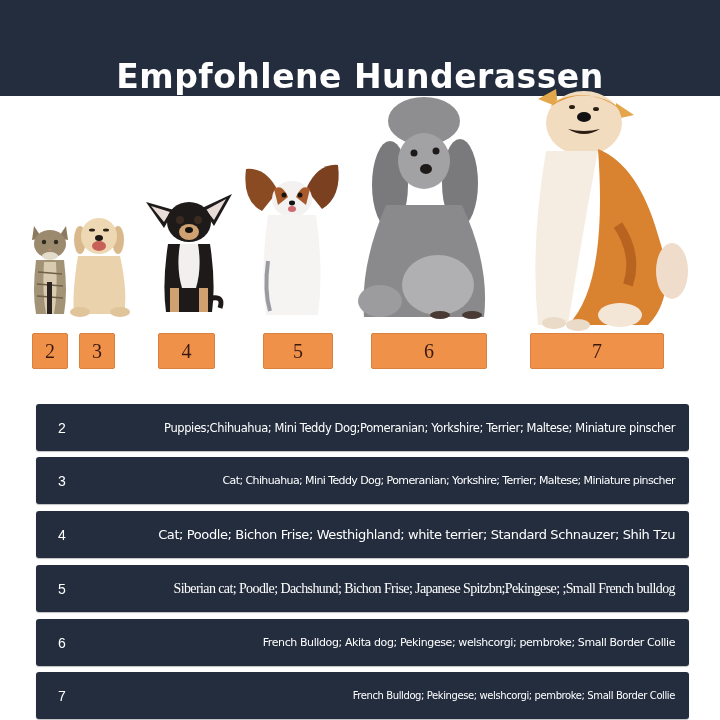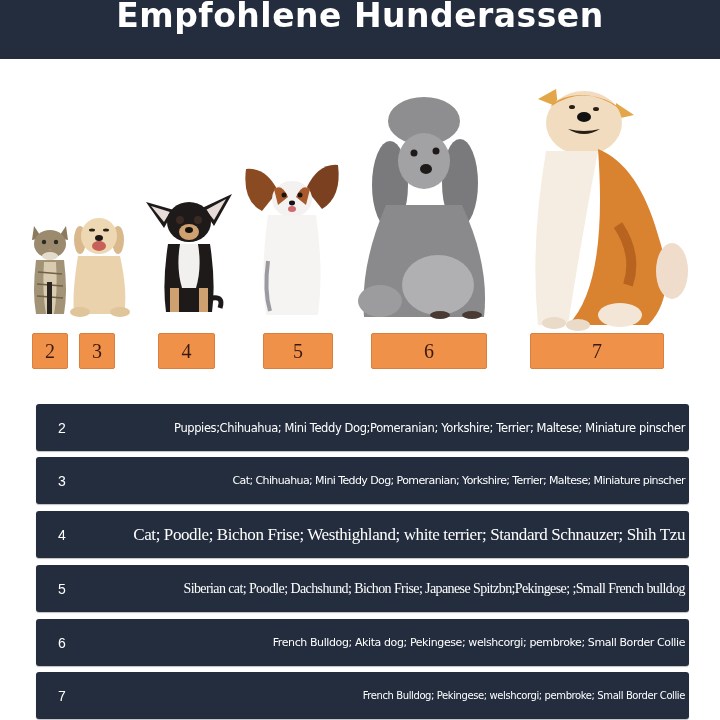--- a/index.html
+++ b/index.html
@@ -1,21 +1,21 @@
 <!DOCTYPE html>
 <html><head>
 <meta charset="utf-8">
 <style>
   * { box-sizing: border-box; margin: 0; padding: 0; }
   html, body { width: 720px; height: 720px; background: #ffffff; overflow: hidden; }
   body { position: relative; font-family: "DejaVu Sans", sans-serif; }
 
   .header {
-    position: absolute; left: 0; top: 0; width: 720px; height: 59px;
-    background: #232d3e; display: flex; align-items: flex-start; justify-content: center;
+    position: absolute; left: 0; top: 0; width: 720px; height: 96px;
+    background: #232d3e; display: flex; align-items: flex-end; justify-content: center;
   }
   .header h1 {
     color: #ffffff; font-family: "DejaVu Sans", sans-serif; font-weight: bold;
     font-size: 33px; letter-spacing: 0.5px; margin-top: -4px;
   }
 
   .pets { position: absolute; left: 0; top: 75px; width: 720px; height: 255px; }
   .pet { position: absolute; }
   .pet svg { display: block; width: 100%; height: 100%; }
 
@@ -31,21 +31,21 @@
     position: absolute; left: 0; width: 653px; height: 47px;
     background: #232d3e; border-radius: 3px;
     display: flex; align-items: center;
     box-shadow: 0 1px 1px rgba(0,0,0,0.25);
   }
   .row .num {
     width: 56px; padding-left: 22px; color: #ffffff;
     font-family: "Liberation Sans", sans-serif; font-size: 14px;
   }
   .row .breeds {
-    flex: 1; text-align: right; padding-right: 4px; color: #ffffff;
+    flex: 1; text-align: right; padding-right: 14px; color: #ffffff;
     font-family: "DejaVu Sans", sans-serif; white-space: nowrap; overflow: hidden;
     letter-spacing: -0.4px;
   }
 </style>
 </head>
 <body>
 
 <div class="header">
   <h1>Empfohlene Hunderassen</h1>
 </div>
@@ -167,21 +167,21 @@
   <div class="row" style="top:0px;">
     <span class="num">2</span>
     <span class="breeds" style="font-size:11.5px;">Puppies;Chihuahua; Mini Teddy Dog;Pomeranian; Yorkshire; Terrier; Maltese; Miniature pinscher</span>
   </div>
   <div class="row" style="top:53px;">
     <span class="num">3</span>
     <span class="breeds" style="font-size:11px; letter-spacing:-0.6px;text-align:right;">Cat; Chihuahua; Mini Teddy Dog; Pomeranian; Yorkshire; Terrier; Maltese; Miniature pinscher</span>
   </div>
   <div class="row" style="top:107px;">
     <span class="num">4</span>
-    <span class="breeds" style="font-size:17px;font-family:Liberation Serif, serif;">Cat; Poodle; Bichon Frise; Westhighland; white terrier; Standard Schnauzer; Shih Tzu</span>
+    <span class="breeds" style="font-size:13px;">Cat; Poodle; Bichon Frise; Westhighland; white terrier; Standard Schnauzer; Shih Tzu</span>
   </div>
   <div class="row" style="top:161px;">
     <span class="num">5</span>
     <span class="breeds" style="font-size:14px; letter-spacing:-0.6px;font-family:Liberation Serif, serif;">Siberian cat; Poodle; Dachshund; Bichon Frise; Japanese Spitzbn;Pekingese; ;Small French bulldog</span>
   </div>
   <div class="row" style="top:215px;">
     <span class="num">6</span>
     <span class="breeds" style="font-size:11px;">French Bulldog; Akita dog; Pekingese; welshcorgi; pembroke; Small Border Collie</span>
   </div>
   <div class="row" style="top:268px;">

